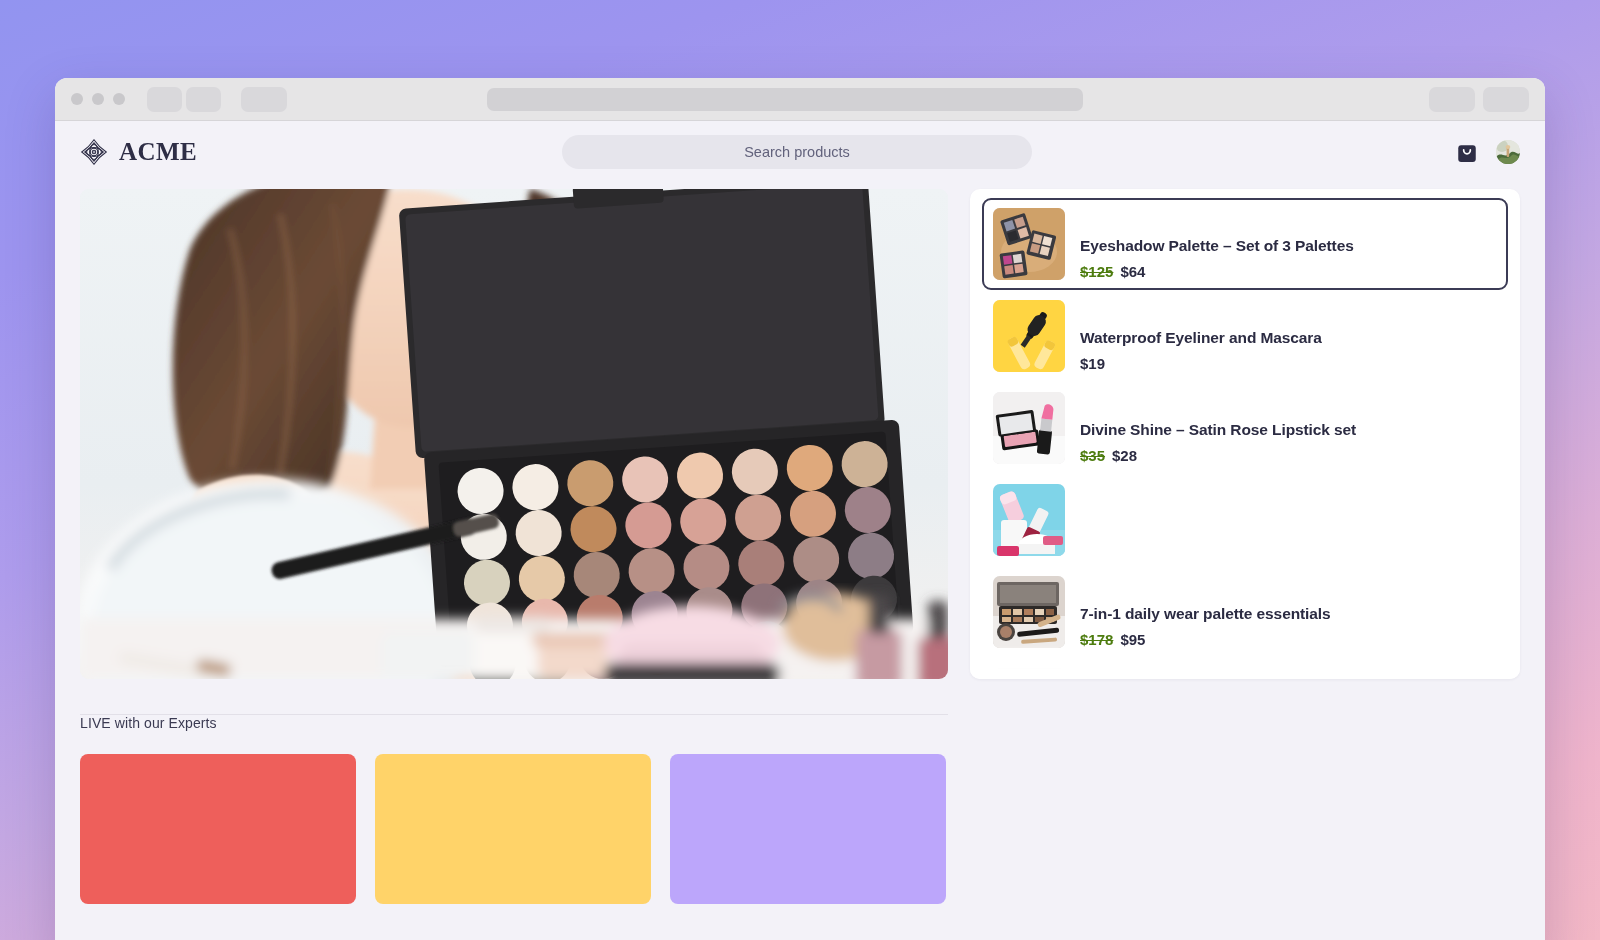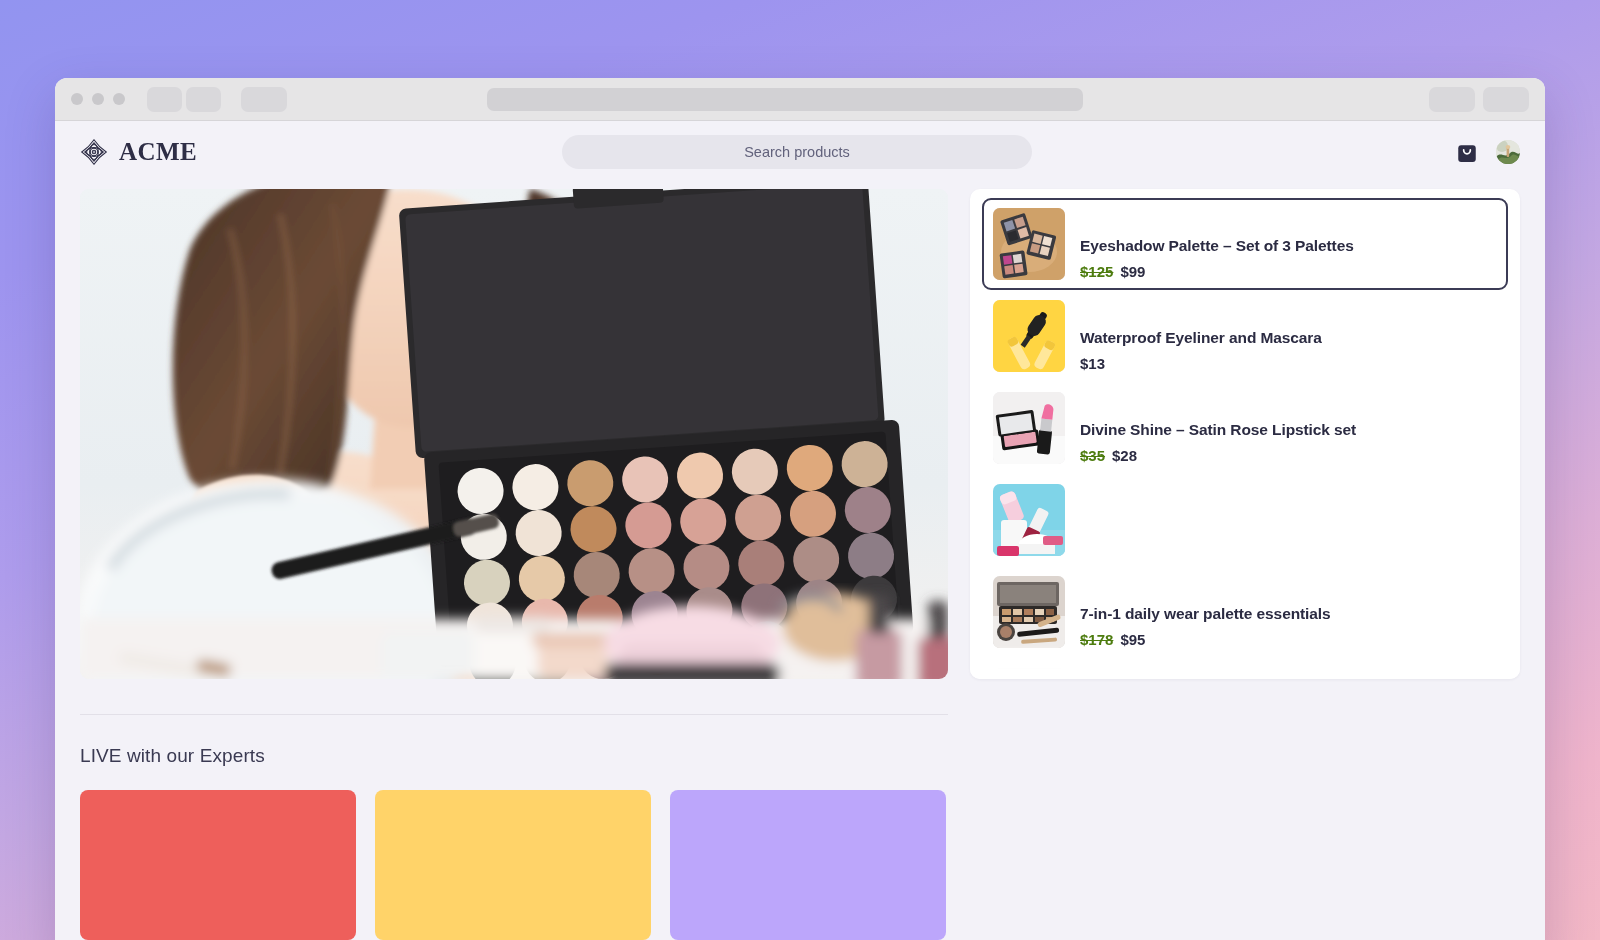--- a/index.html
+++ b/index.html
@@ -145,22 +145,21 @@
   }
   .hero svg { display: block; width: 100%; height: 100%; }
 
   .divider {
     margin: 35px 0 0 0;
     height: 1px;
     background: #E2E0E8;
     width: 100%;
   }
   .section-title {
-    margin-top: 30px;
-    font-size: 19px;
+    font-size: 14px;
     font-weight: 500;
     color: #3A3A52;
     letter-spacing: 0.1px;
   }
   .live-grid {
     margin-top: 23px;
     display: flex;
     gap: 19px;
   }
   .live-card {
@@ -504,21 +503,21 @@
                       <rect x="21" y="47" width="8.5" height="8.5" fill="#DFD5D0"></rect>
     <rect x="11" y="57" width="8.5" height="8.5" fill="#C9897E"></rect>
                       <rect x="21" y="57" width="8.5" height="8.5" fill="#D9A290"></rect>
                     </g>
     </svg>
                 </div>
                 <div class="p-info">
                   <div class="p-name">Eyeshadow Palette – Set of 3 Palettes</div>
                   <div class="p-price-row">
                     <span class="p-old">$125</span>
-                    <span>$99</span>
+                    <span>$64</span>
                   </div>
                 </div>
               </div>
               <div class="product-item">
                 <div class="thumb">
     <svg viewBox="0 0 72 72">
                     <rect width="72" height="72" fill="#FFD233"></rect>
     <rect width="72" height="72" fill="#FFDA55" opacity=".45"></rect>
     <g transform="rotate(34 36 36)">
       <rect x="33" y="8" width="7" height="30" rx="3" fill="#1A1A1A"></rect>
@@ -531,21 +530,21 @@
     </g>
     <g transform="rotate(28 52 54)">
       <rect x="47" y="40" width="10" height="30" rx="4" fill="#FFE79A"></rect>
       <rect x="47" y="40" width="10" height="8" rx="3" fill="#F2C63B"></rect>
     </g>
     </svg>
                 </div>
                 <div class="p-info">
                   <div class="p-name">Waterproof Eyeliner and Mascara</div>
                   <div class="p-price-row">
-                    <span>$13</span>
+                    <span>$19</span>
                   </div>
                 </div>
               </div>
               <div class="product-item">
                 <div class="thumb">
     <svg viewBox="0 0 72 72">
                     <rect width="72" height="72" fill="#F2F0F0"></rect>
     <rect x="0" y="44" width="72" height="28" fill="#FAFAFA"></rect>
     <g transform="rotate(-8 26 46)">
       <rect x="8" y="40" width="38" height="16" rx="2" fill="#141414"></rect>

